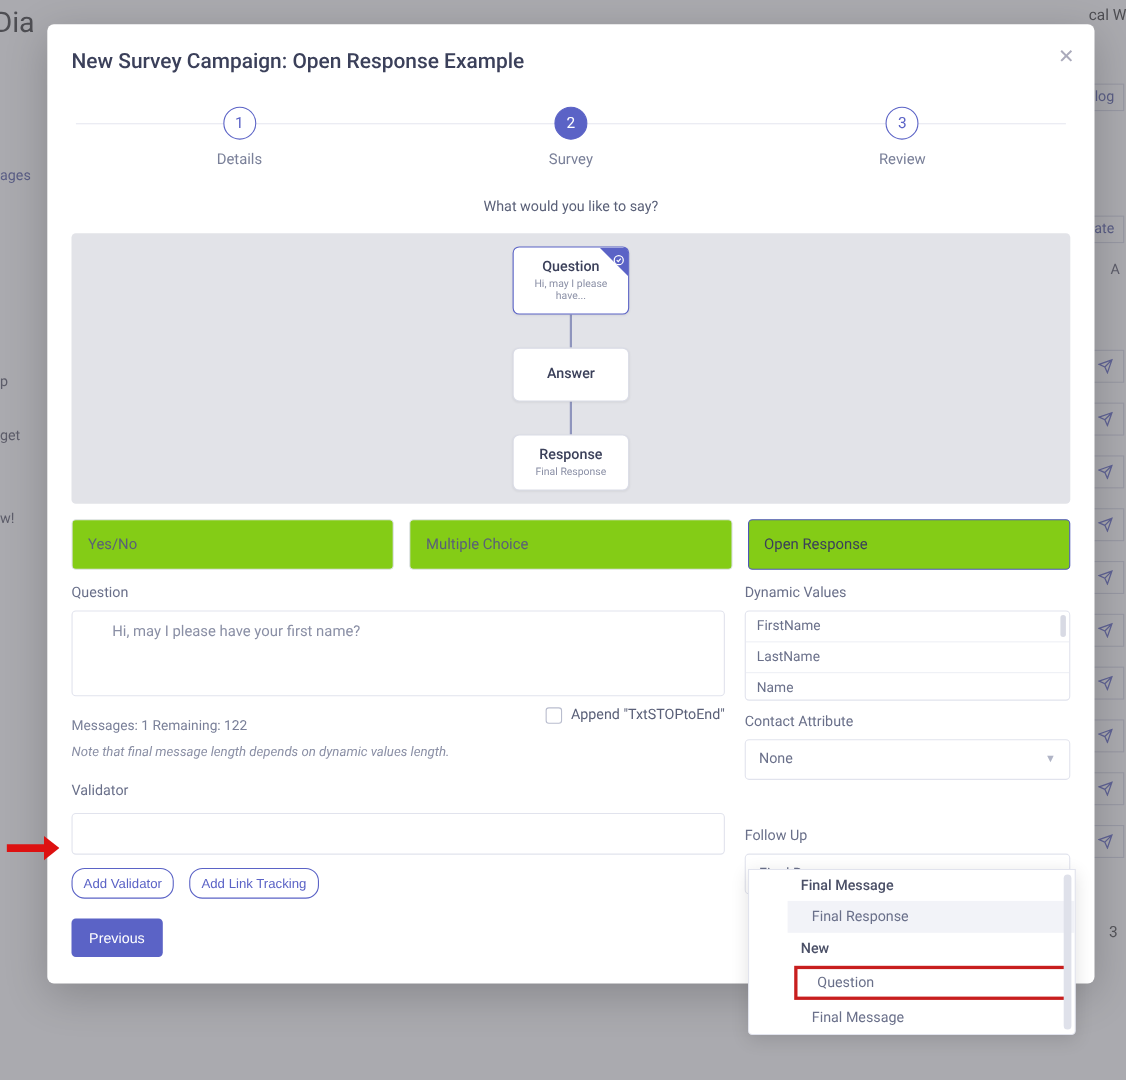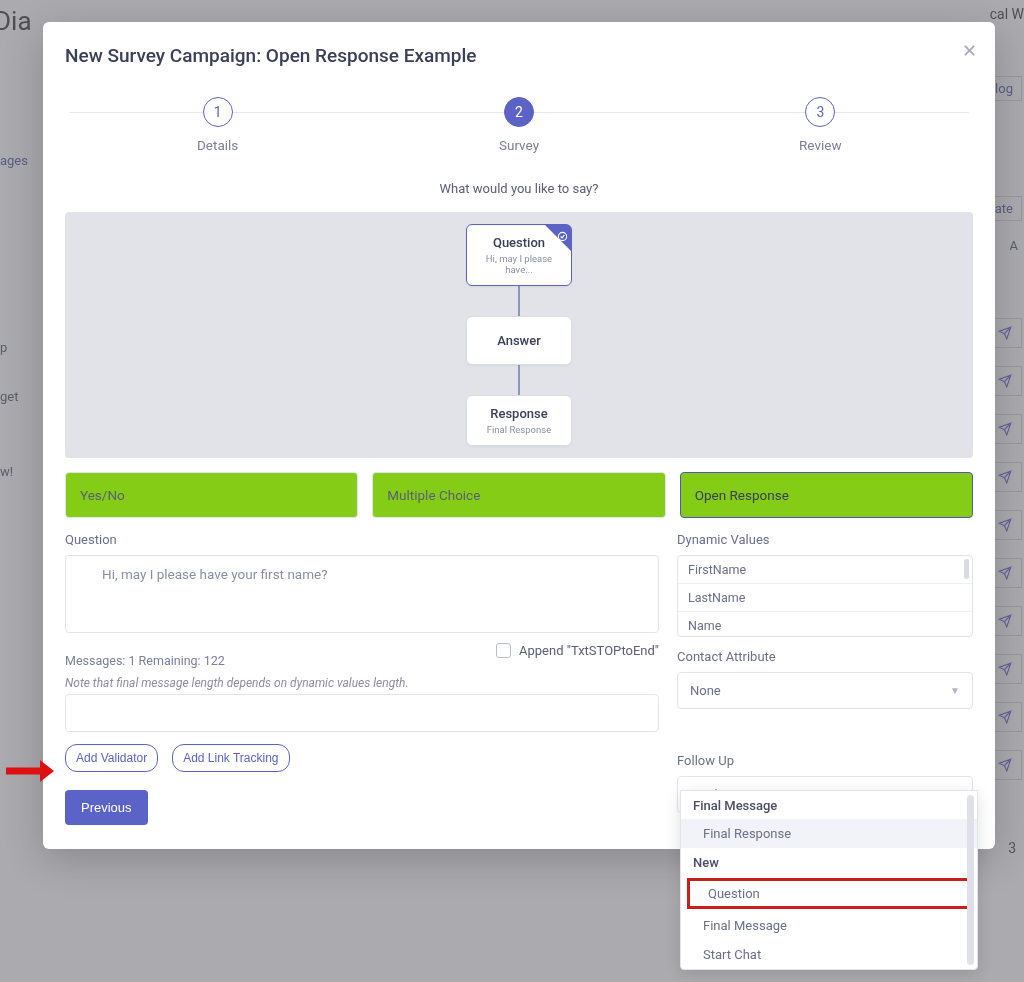--- a/index.html
+++ b/index.html
@@ -89,20 +89,21 @@
   .dropdown-panel {
     position:absolute;
     z-index:30;
     left:680px; top:790px;
     width:298px;
     background:#fff;
     border:1px solid #e1e3ed;
     border-radius:0 0 4px 4px;
     box-shadow:0 4px 16px rgba(0,0,0,0.12);
     font-size:13px;
+    padding-left:35px;
   }
   .dd-group-label { padding:7px 10px 6px 12px; color:#4a4f66; font-weight:500; }
   .dd-item { padding:7px 10px 7px 22px; color:#6a708a; cursor:pointer;}
   .dd-item.current { background:#f2f3f8;}
   .dd-item.highlight { border:3px solid #c81e1e; margin:2px 6px; padding:5px 10px 5px 18px;}
   .dd-scroll { position:absolute; right:3px; top:4px; bottom:4px; width:7px; background:#dfe1ea; border-radius:4px;}
   .red-arrow {
     position:absolute; z-index:40;
     left:6px; top:757px;
     width:48px; height:28px;
@@ -256,20 +257,21 @@
         <div>
           <div class="msg-meta">Messages: 1 Remaining: 122</div>
           <div class="msg-note">Note that final message length depends on dynamic values length.</div>
         </div>
         <label class="checkbox-row">
           <span class="checkbox"></span>
           <span>Append "TxtSTOPtoEnd"</span>
         </label>
       </div>
 
+      <div class="field-label" style="margin-top:22px">Validator</div>
       <input class="validator-input" style="">
       <div class="btn-row">
         <button class="btn-outline">Add Validator</button>
         <button class="btn-outline">Add Link Tracking</button>
       </div>
       <button class="btn-primary">Previous</button>
     </div>
 
     <div class="col-right">
       <div class="field-label">Dynamic Values</div>
@@ -295,19 +297,18 @@
   </div>
 </div>
 
 <div class="dropdown-panel">
   <div class="dd-scroll"></div>
   <div class="dd-group-label">Final Message</div>
   <div class="dd-item current">Final Response</div>
   <div class="dd-group-label">New</div>
   <div class="dd-item highlight">Question</div>
   <div class="dd-item">Final Message</div>
-  <div class="dd-item">Start Chat</div>
 </div>
 
 <svg class="red-arrow" viewBox="0 0 48 28">
   <line x1="0" y1="14" x2="36" y2="14" stroke="#d11" stroke-width="7"></line>
   <polygon points="34,3 48,14 34,25" fill="#d11"></polygon>
 </svg>
 
 </body></html>

